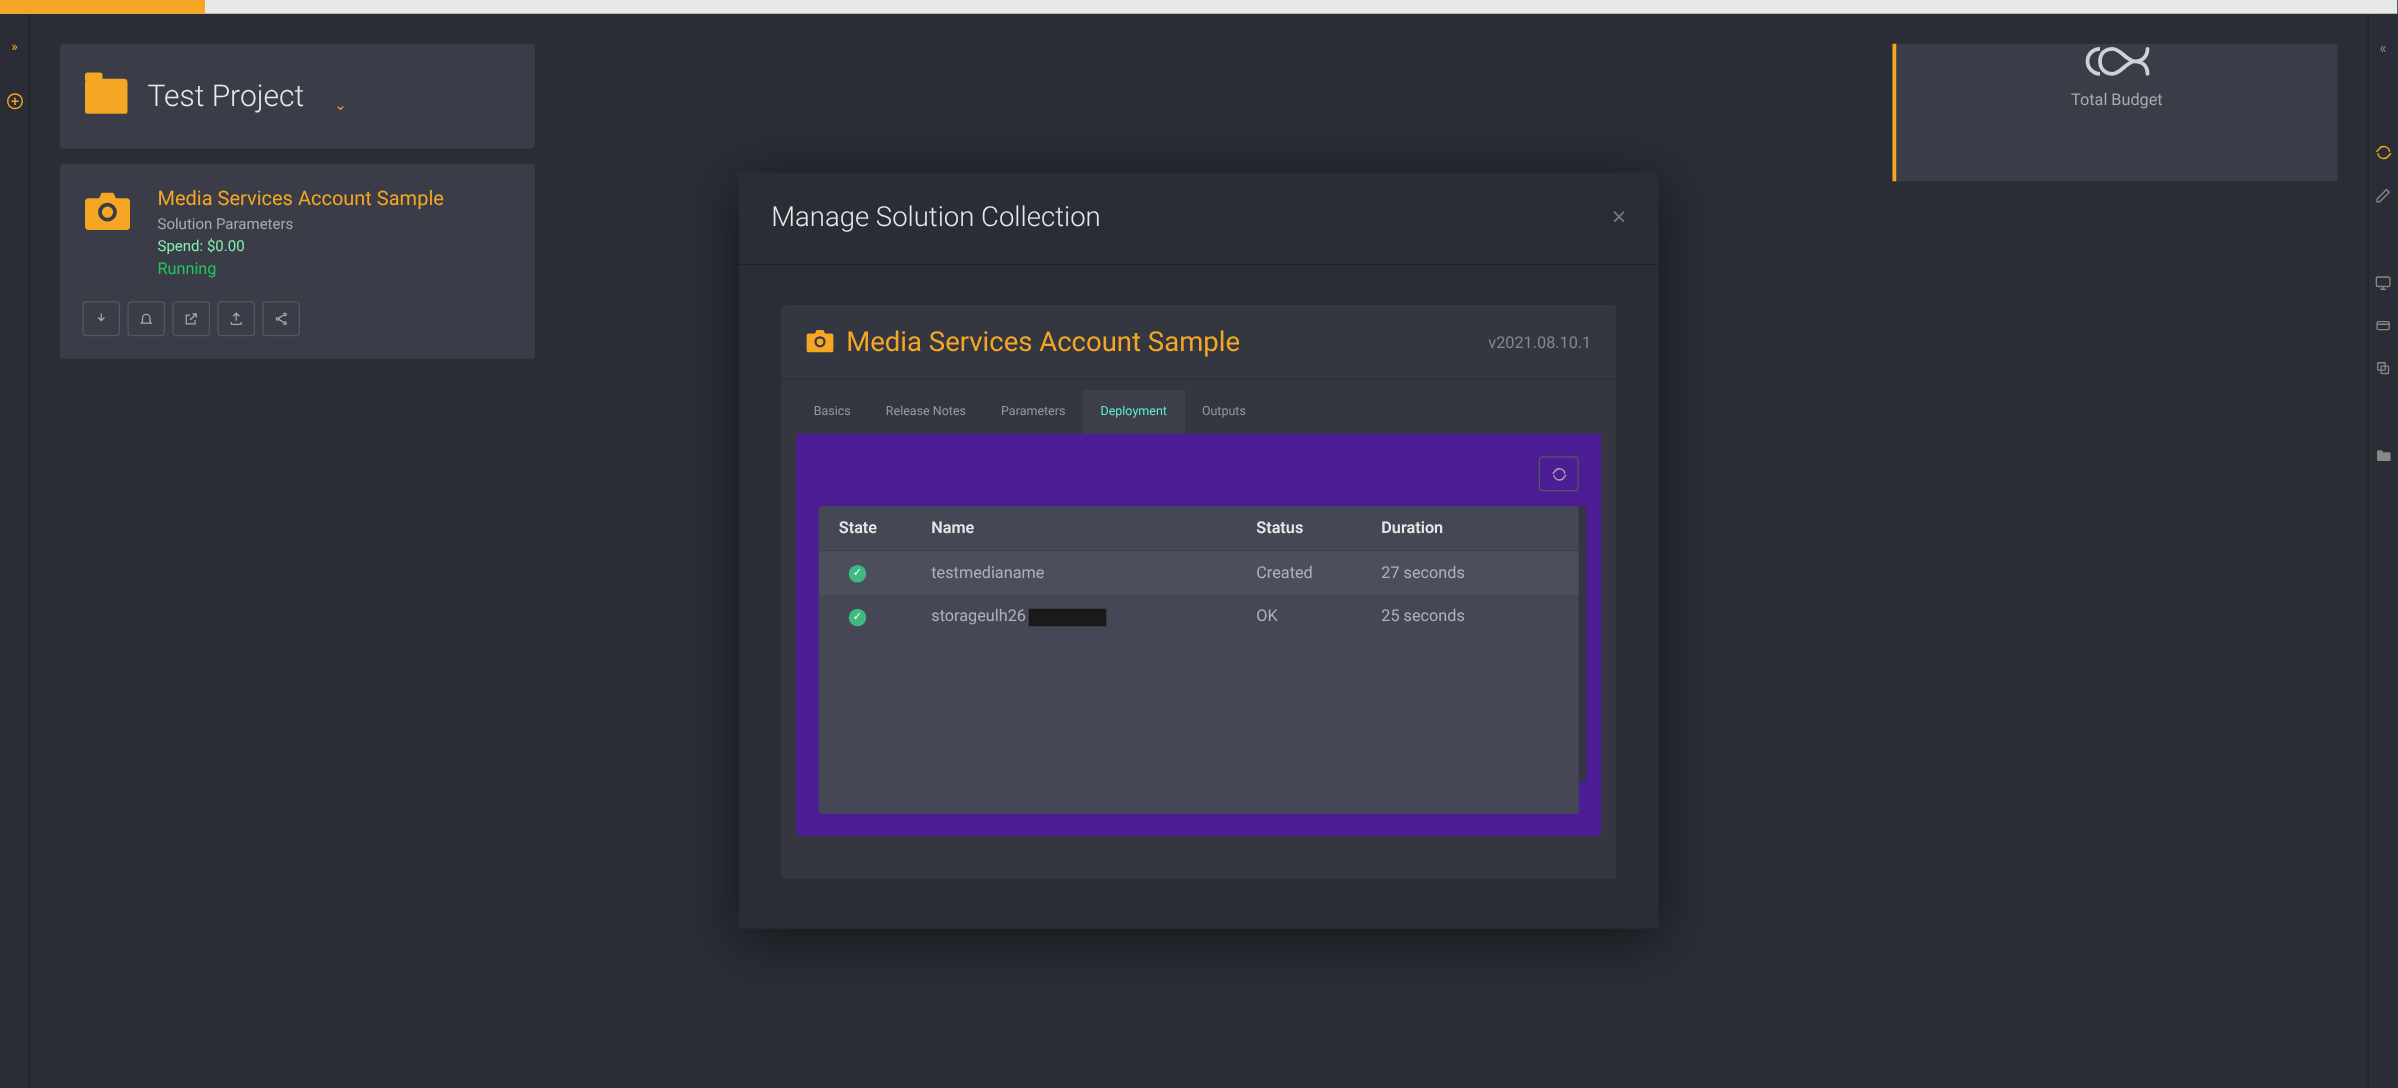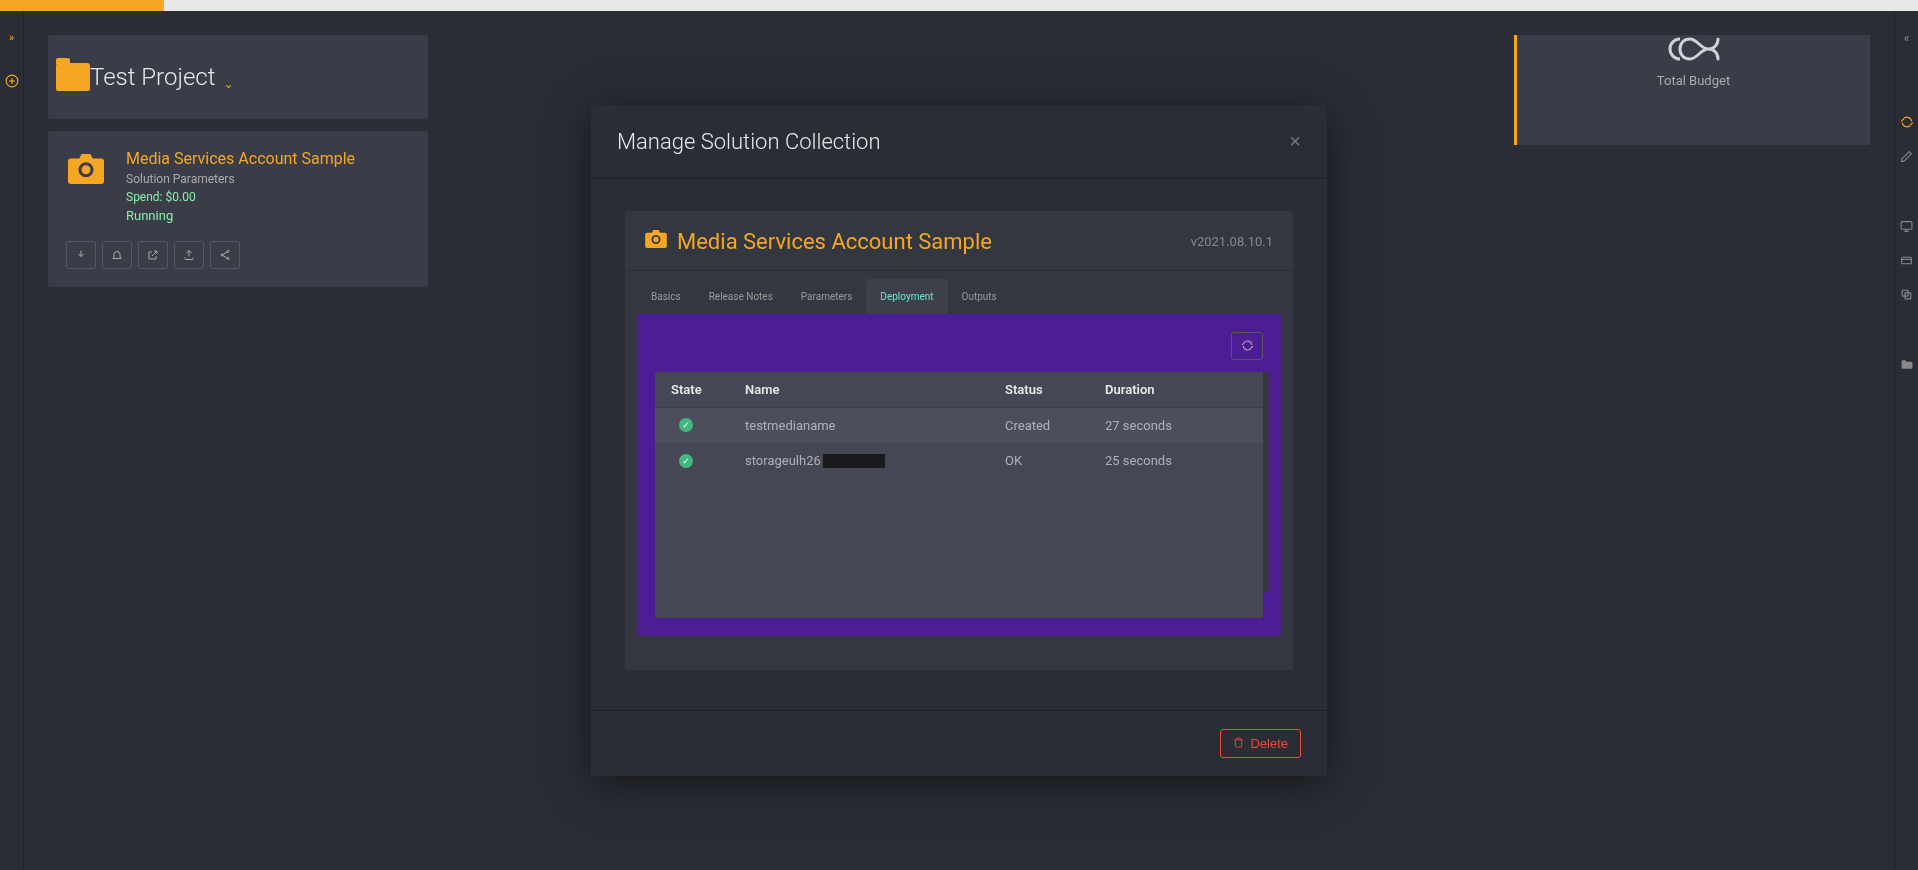--- a/index.html
+++ b/index.html
@@ -71,23 +71,24 @@
 .left-col {
   width: 380px;
   display: flex;
   flex-direction: column;
   gap: 12px;
 }
 
 .project-card {
   background: #3a3d47;
   border-radius: 3px;
-  padding: 28px 8px;
+  padding: 28px 20px;
   display: flex;
   align-items: flex-end;
+  gap: 16px;
 }
 .folder-icon {
   width: 34px;
   height: 28px;
   background: #f5a623;
   border-radius: 3px 3px 2px 2px;
   position: relative;
 }
 .folder-icon::before {
   content: "";
@@ -118,21 +119,21 @@
 }
 .solution-icon {
   width: 40px; height: 40px;
   display: flex; align-items: center; justify-content: center;
 }
 .camera-svg { fill: #f5a623; }
 .solution-meta { flex: 1; }
 .solution-name { color: #f5a623; font-size: 16px; margin-bottom: 4px; }
 .solution-type { color: #aaa; font-size: 12px; margin-bottom: 4px; }
 .solution-spend { color: #86efac; font-size: 12px; margin-bottom: 4px; }
-.solution-status { color: #86efac; font-size: 13px; }
+.solution-status { color: #22c55e; font-size: 13px; }
 
 .solution-actions {
   display: flex;
   gap: 6px;
 }
 .action-btn {
   width: 30px; height: 28px;
   border: 1px solid #555861;
   background: transparent;
   border-radius: 3px;
@@ -490,24 +491,14 @@
               <div><span>storageulh26</span><span class="redact"></span></div>
               <div>OK</div>
               <div>25 seconds</div>
             </div>
             <div style="height:140px"></div>
             <div class="table-scroll-hint"></div>
           </div>
         </div>
       </div>
     </div>
-    <div class="modal-footer">
-      <button class="delete-btn">
-        <span>
-          <svg width="11" height="11" viewBox="0 0 24 24" fill="none" stroke="#e74c3c" stroke-width="2">
-              <path d="M3 6h18M8 6V4a2 2 0 0 1 2-2h4a2 2 0 0 1 2 2v2m3 0v14a2 2 0 0 1-2 2H7a2 2 0 0 1-2-2V6"></path>
-            </svg>
-        </span>
-        <span>Delete</span>
-      </button>
-    </div>
   </div>
 </div>
 
 </body></html>

